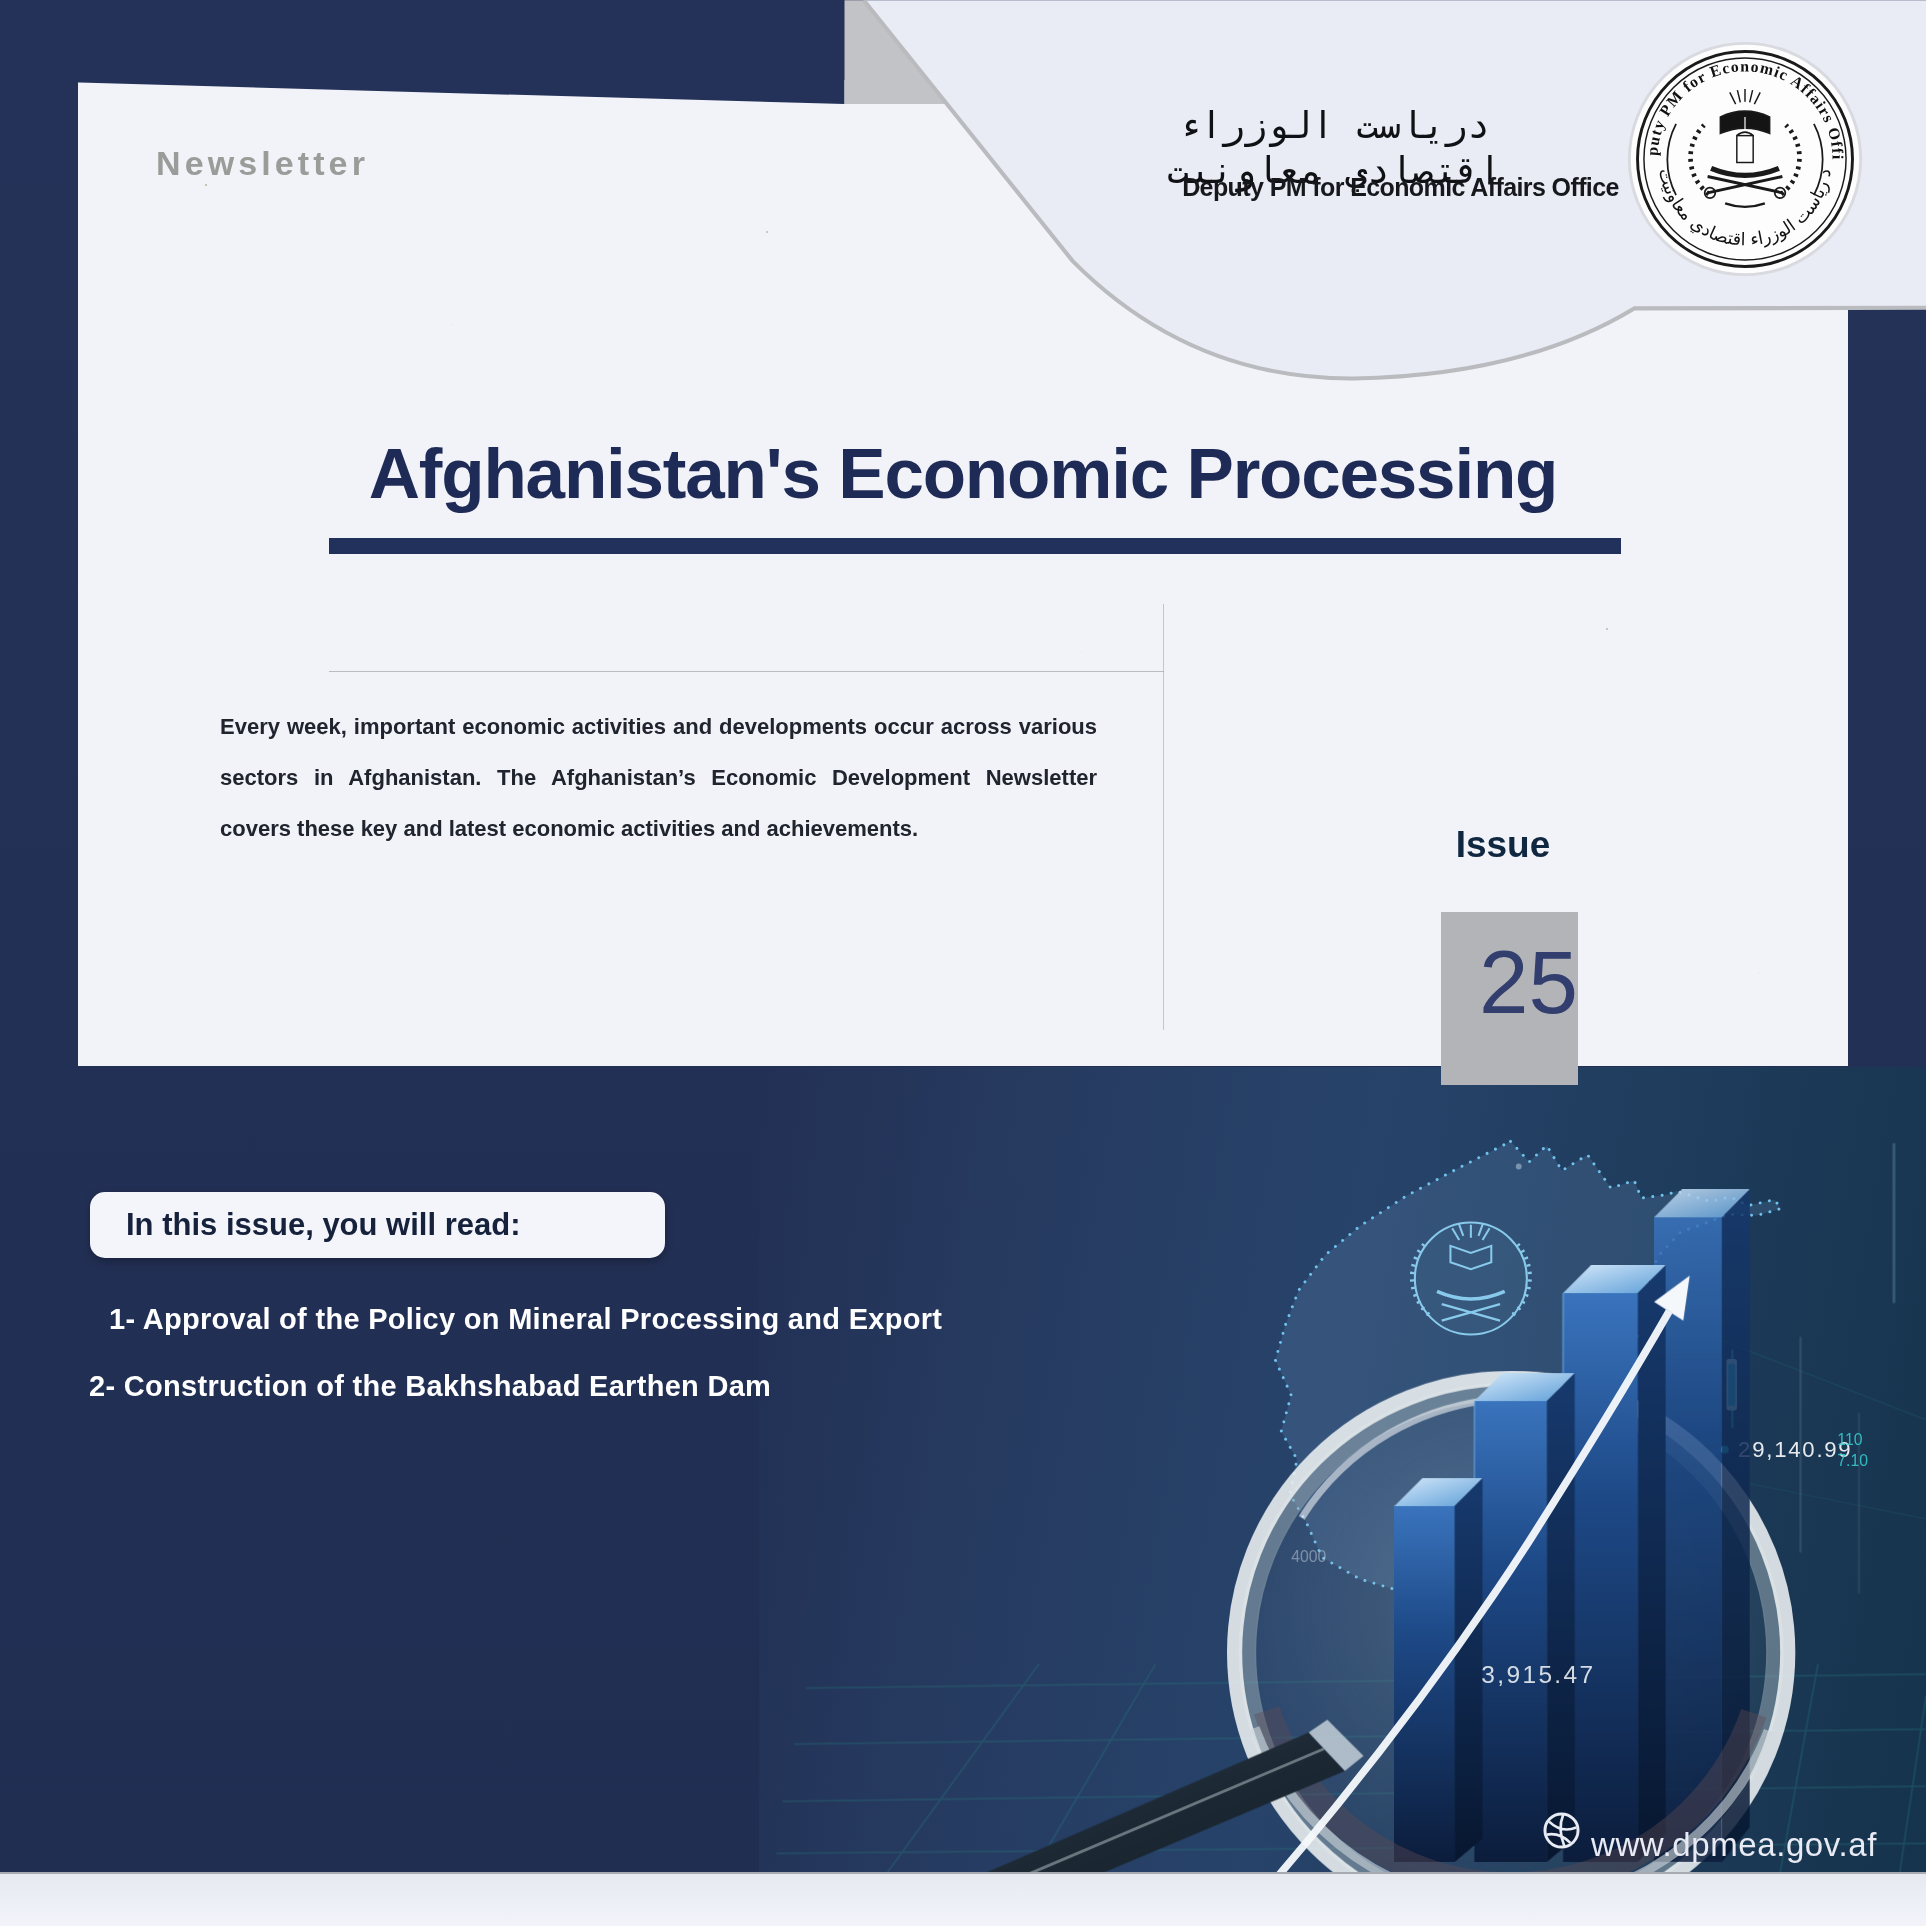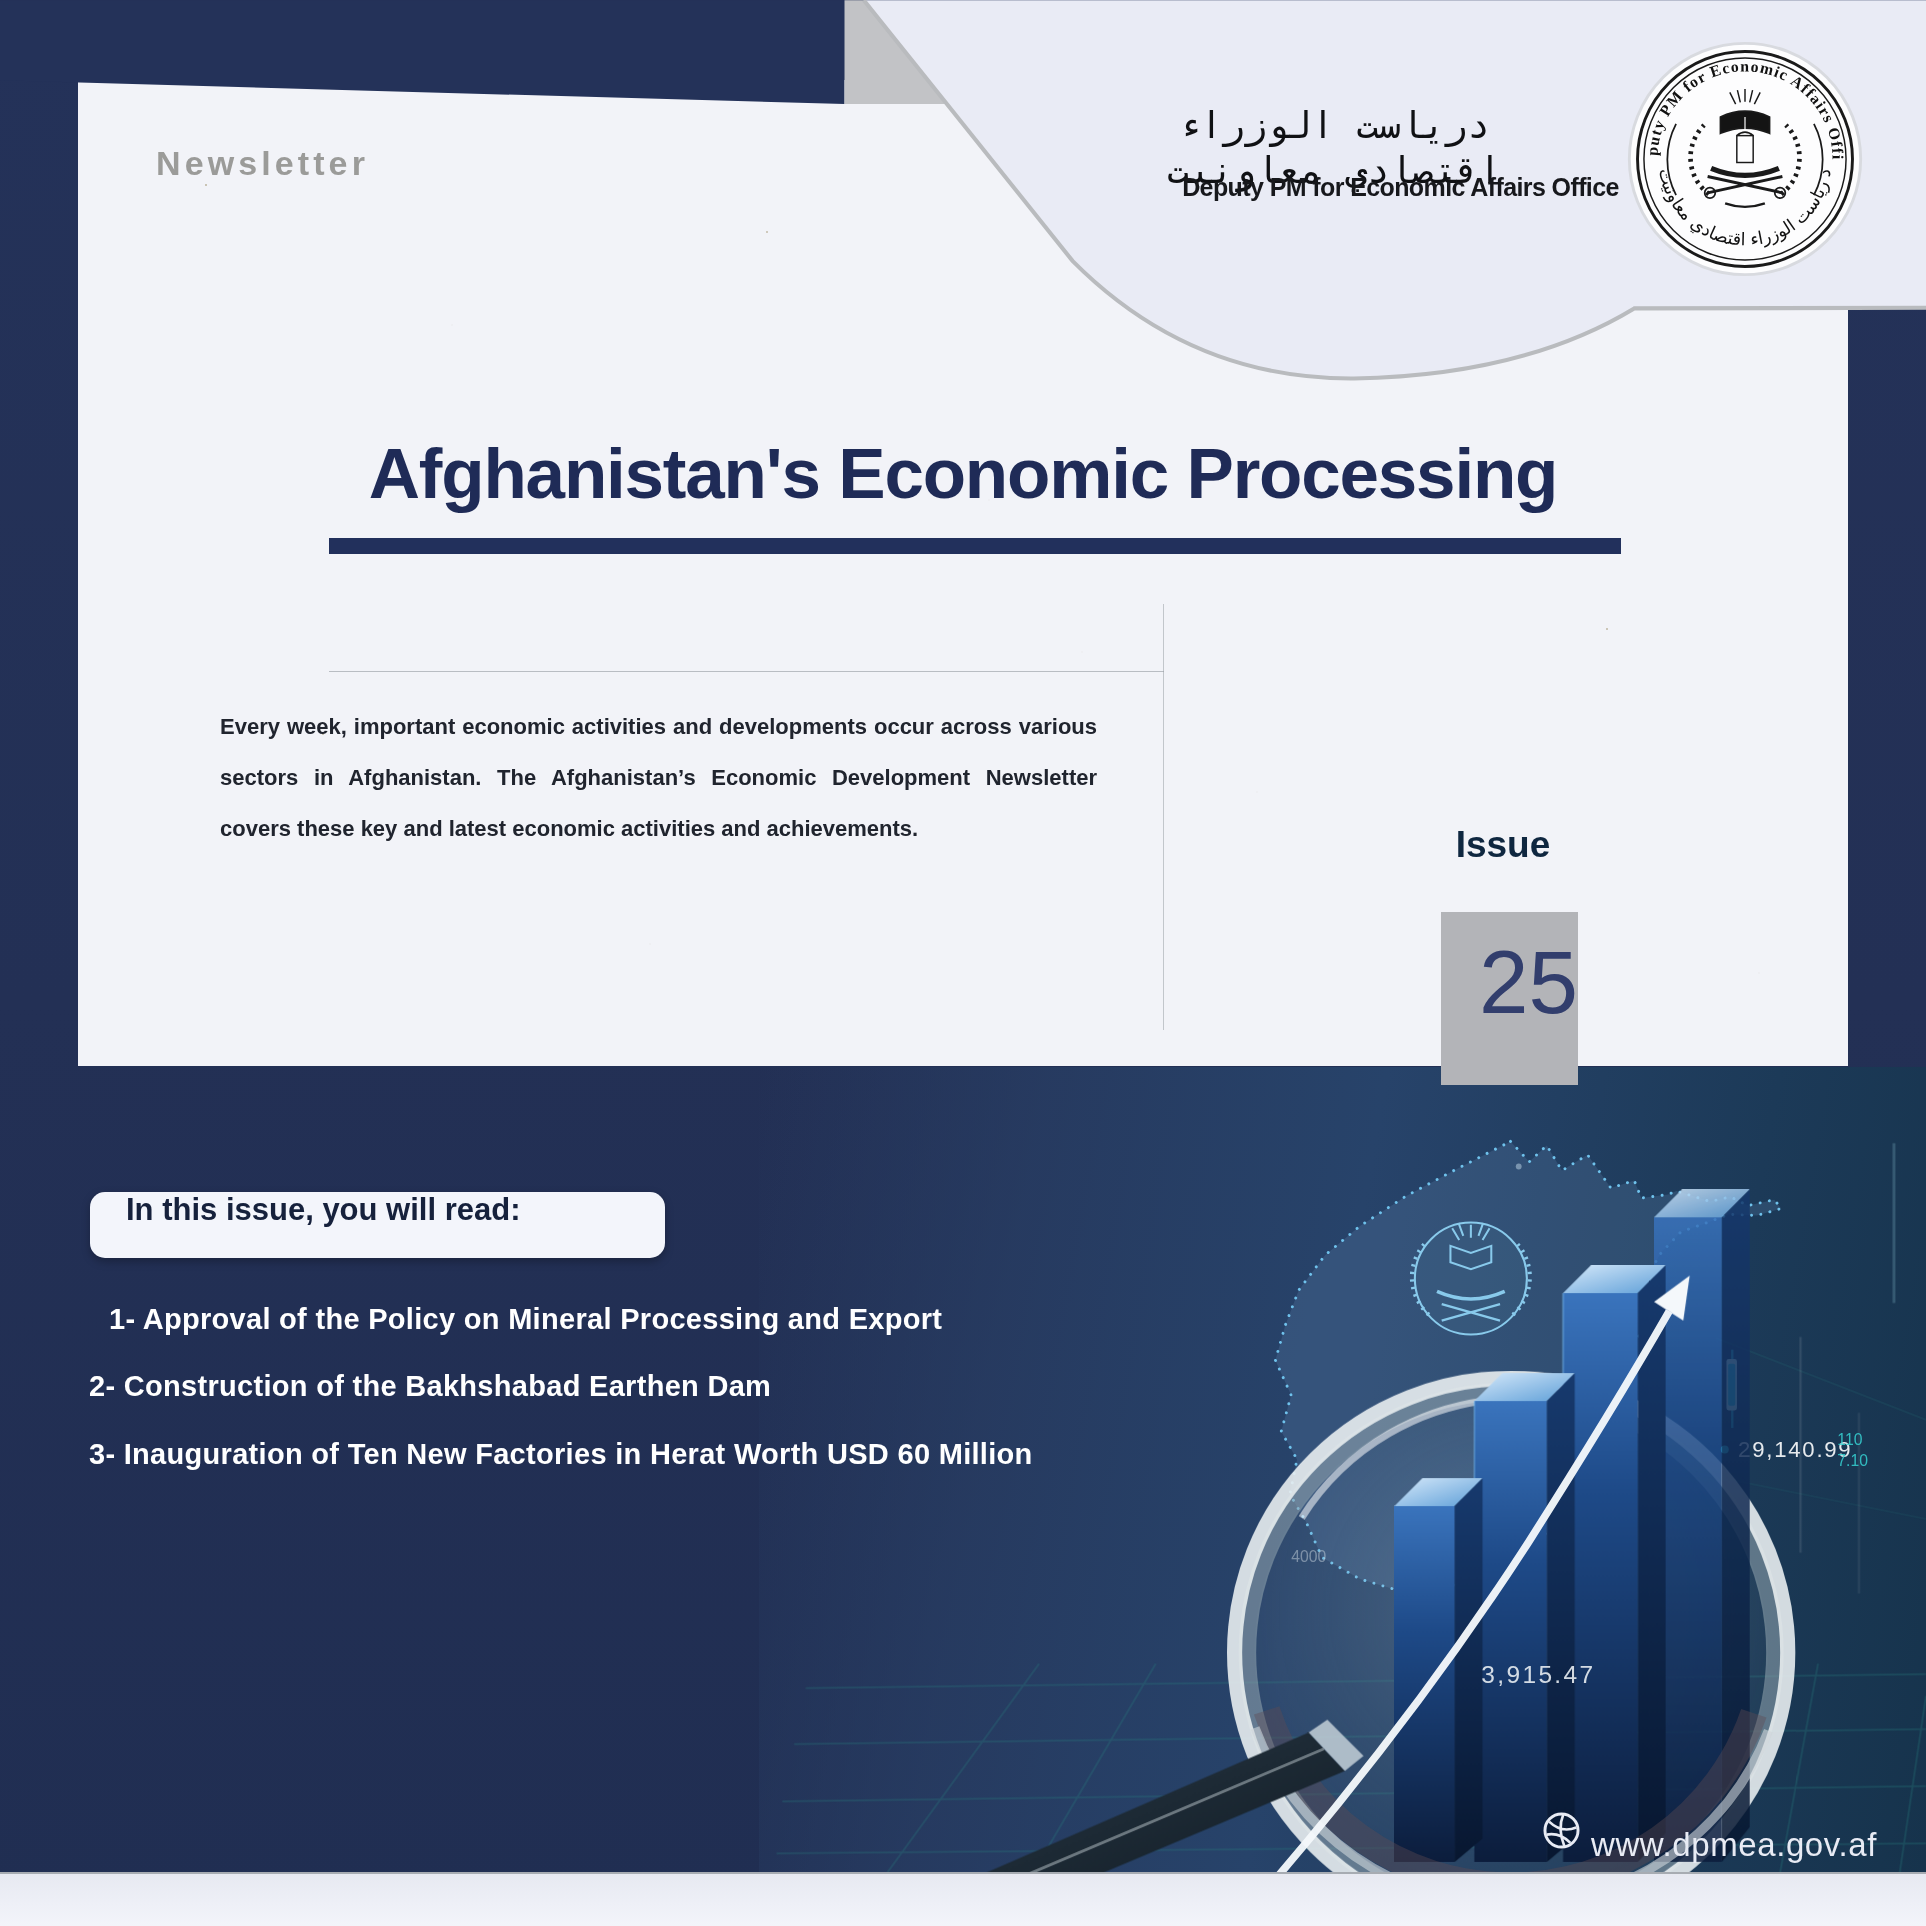--- a/index.html
+++ b/index.html
@@ -64,21 +64,21 @@
     font-family:Liberation Mono, monospace;font-size:37px;color:#101114;direction:rtl;
   }
   .org-en{
     position:absolute;left:1173px;top:173px;width:455px;text-align:center;
     font-size:25px;font-weight:700;color:#17181c;letter-spacing:-0.6px;
   }
   .seal{position:absolute;left:1627px;top:41px;}
   
   .pill{
     position:absolute;left:90px;top:1192px;width:575px;height:66px;border-radius:15px;
-    background:#f3f5fb;display:flex;box-shadow:0 3.5px 8.2px rgba(0,0,0,.25);
+    background:#f3f5fb;display:flex;align-items:center;box-shadow:0 3.5px 8.2px rgba(0,0,0,.25);
   }
   .pill span{margin-left:36px;font-size:31px;font-weight:700;color:#16213c;}
   .toc-item{position:absolute;left:89px;height:36px;font-size:29px;font-weight:700;color:#ffffff;letter-spacing:0.3px;white-space:nowrap;}
   .toc-1{top:1303px;margin-left:20px;} .toc-2{top:1370px;} .toc-3{top:1438px;}
   
   .site{position:absolute;left:1591px;top:1826px;font-size:33px;color:#e8ebf4;letter-spacing:0.6px;}
   .globe{position:absolute;left:1542px;top:1811px;}
   .strip{
     position:absolute;left:0;top:1872px;width:1926px;height:54px;
     background:linear-gradient(180deg,#e7e9f1 0%,#eef0f7 60%,#f3f4fa 100%);
@@ -277,21 +277,20 @@
       <circle cx="60" cy="58" r="9" stroke-width="3"></circle>
       <path d="M -34,76 Q 0,88 34,76" stroke-width="4"></path>
     </g>
   </svg>
 
   <div class="pill">
     <span>In this issue, you will read:</span>
   </div>
   <div class="toc-item toc-1">1- Approval of the Policy on Mineral Processing and Export</div>
   <div class="toc-item toc-2">2- Construction of the Bakhshabad Earthen Dam</div>
-  <div class="toc-item toc-3">3- Inauguration of Ten New Factories in Herat Worth USD 60 Million</div>
 
   <svg class="globe" width="39" height="39" viewBox="0 0 66 66">
     <circle cx="33" cy="33" r="28" fill="none" stroke="#e8ebf4" stroke-width="5"></circle>
     <path d="M 12,18 Q 33,38 58,28 M 8,40 Q 30,36 48,54 M 36,6 Q 26,30 38,60" fill="none" stroke="#e8ebf4" stroke-width="4.5"></path>
   </svg>
   <span class="site">www.dpmea.gov.af</span>
 
   <div class="strip"></div>
 </div>
 

